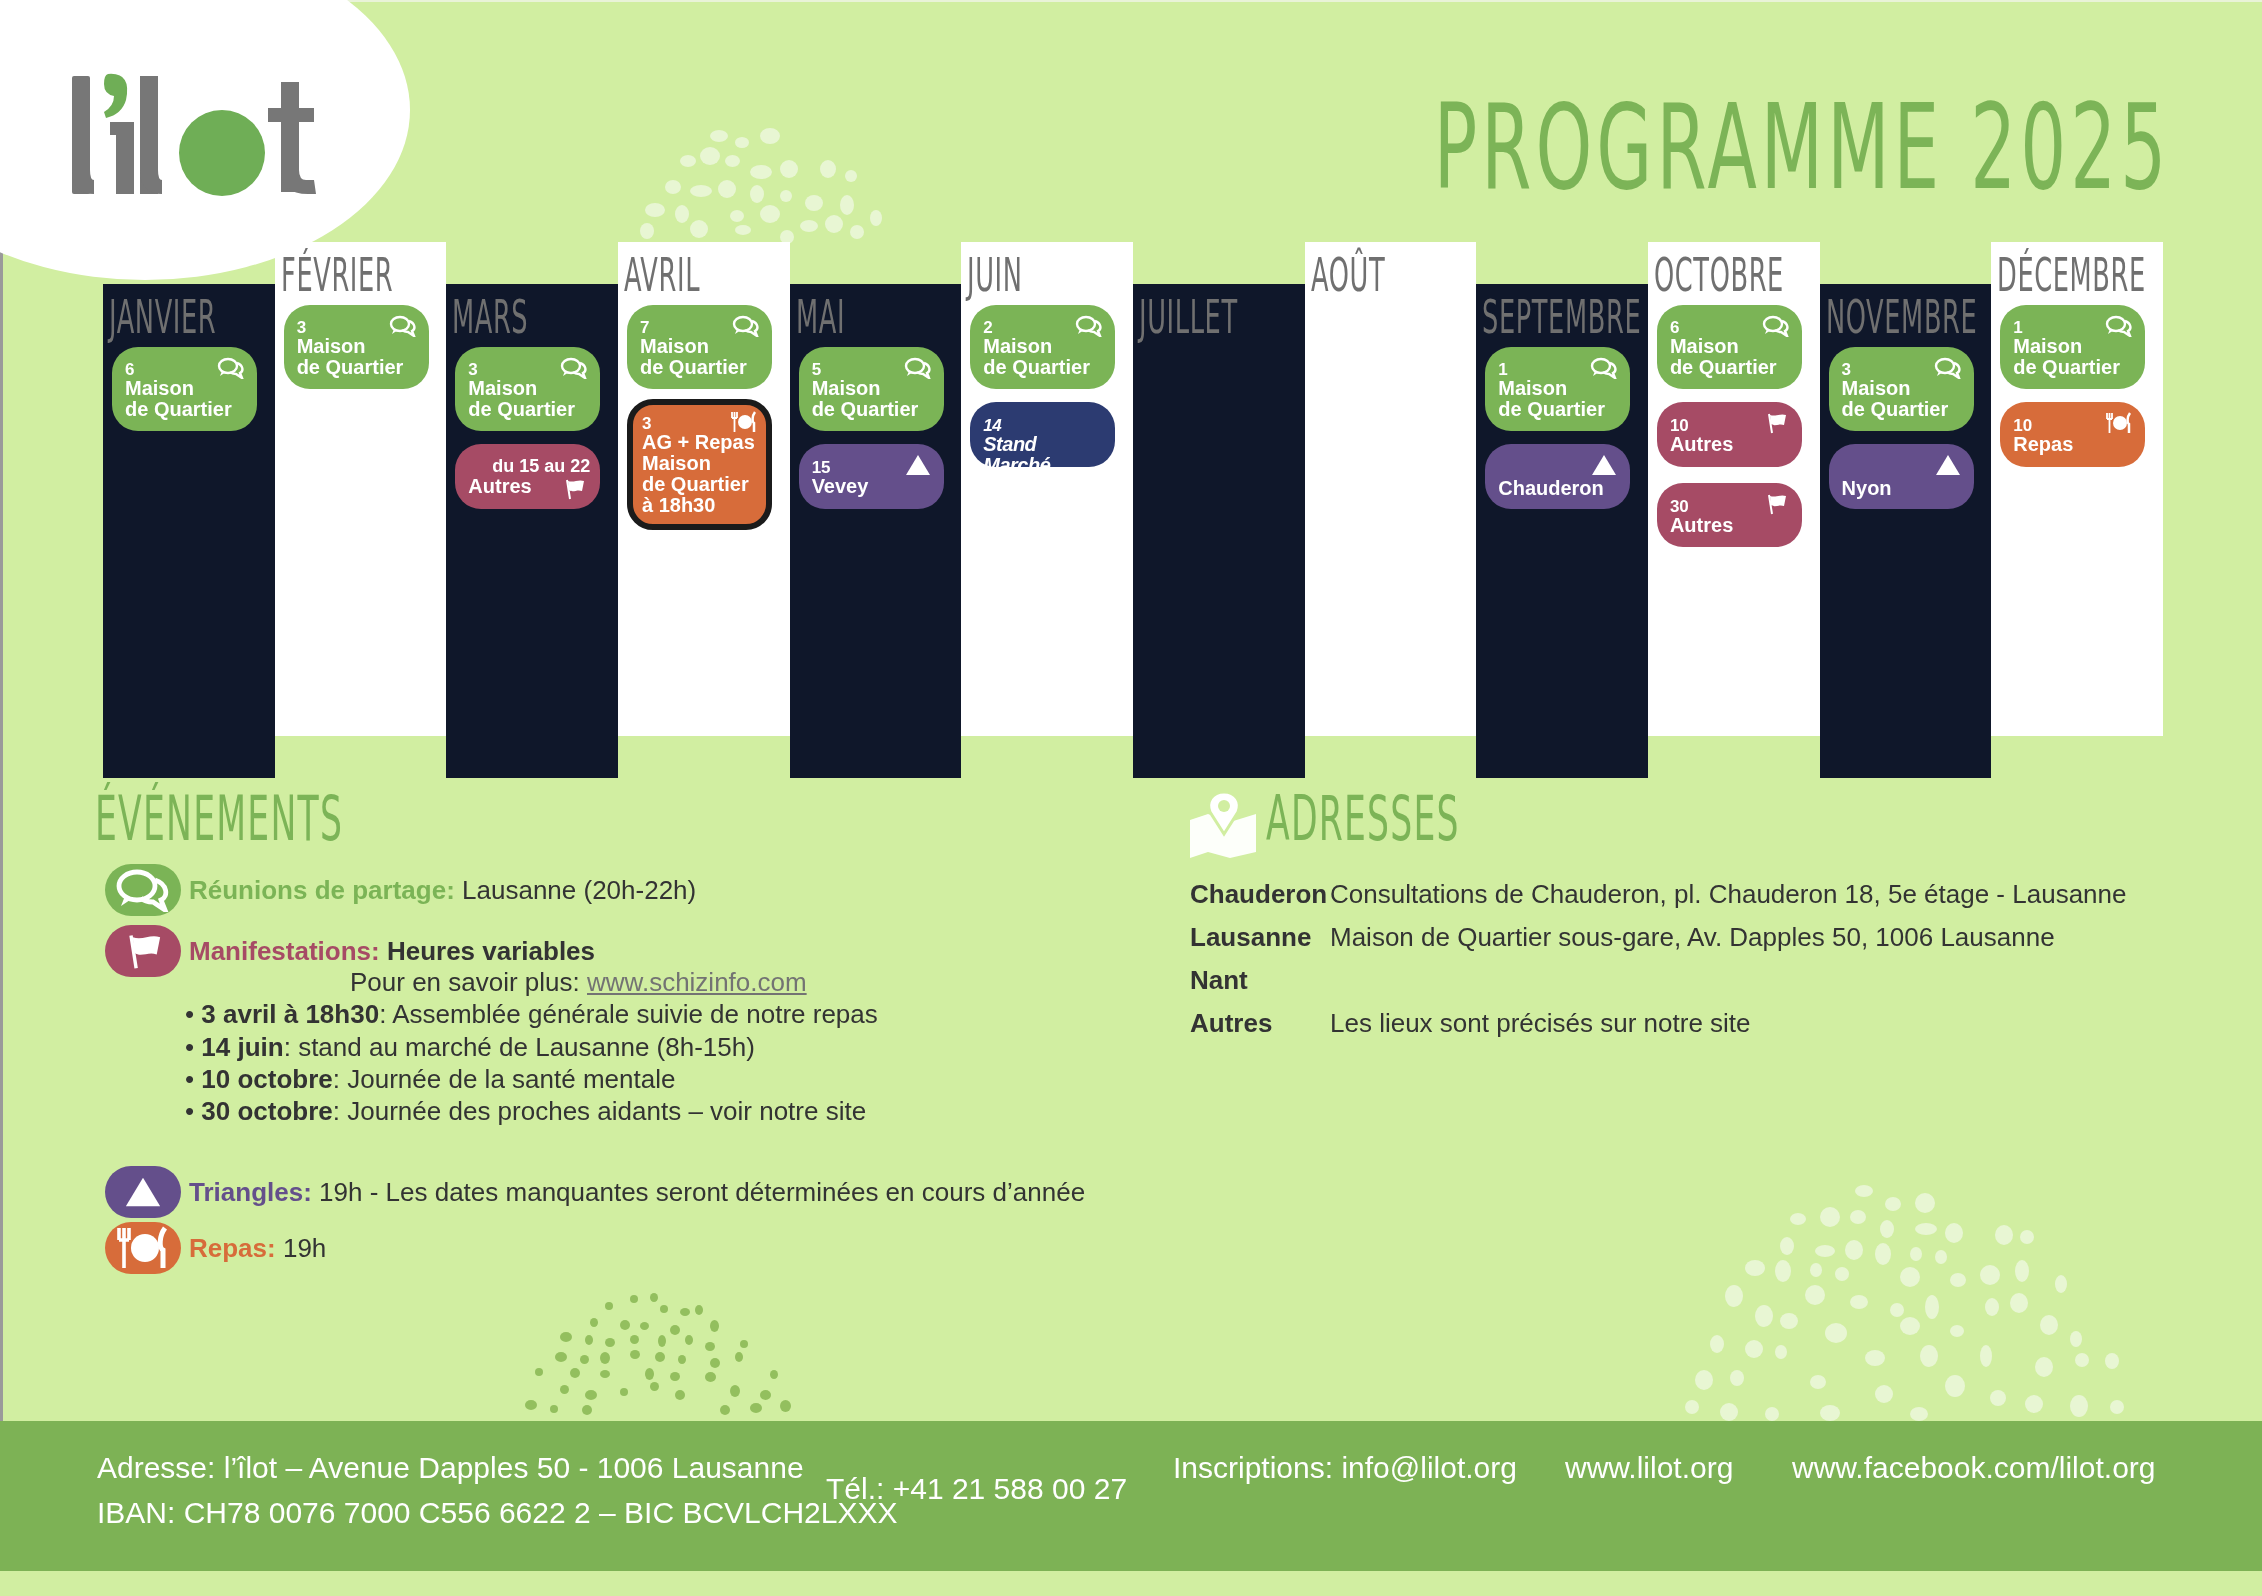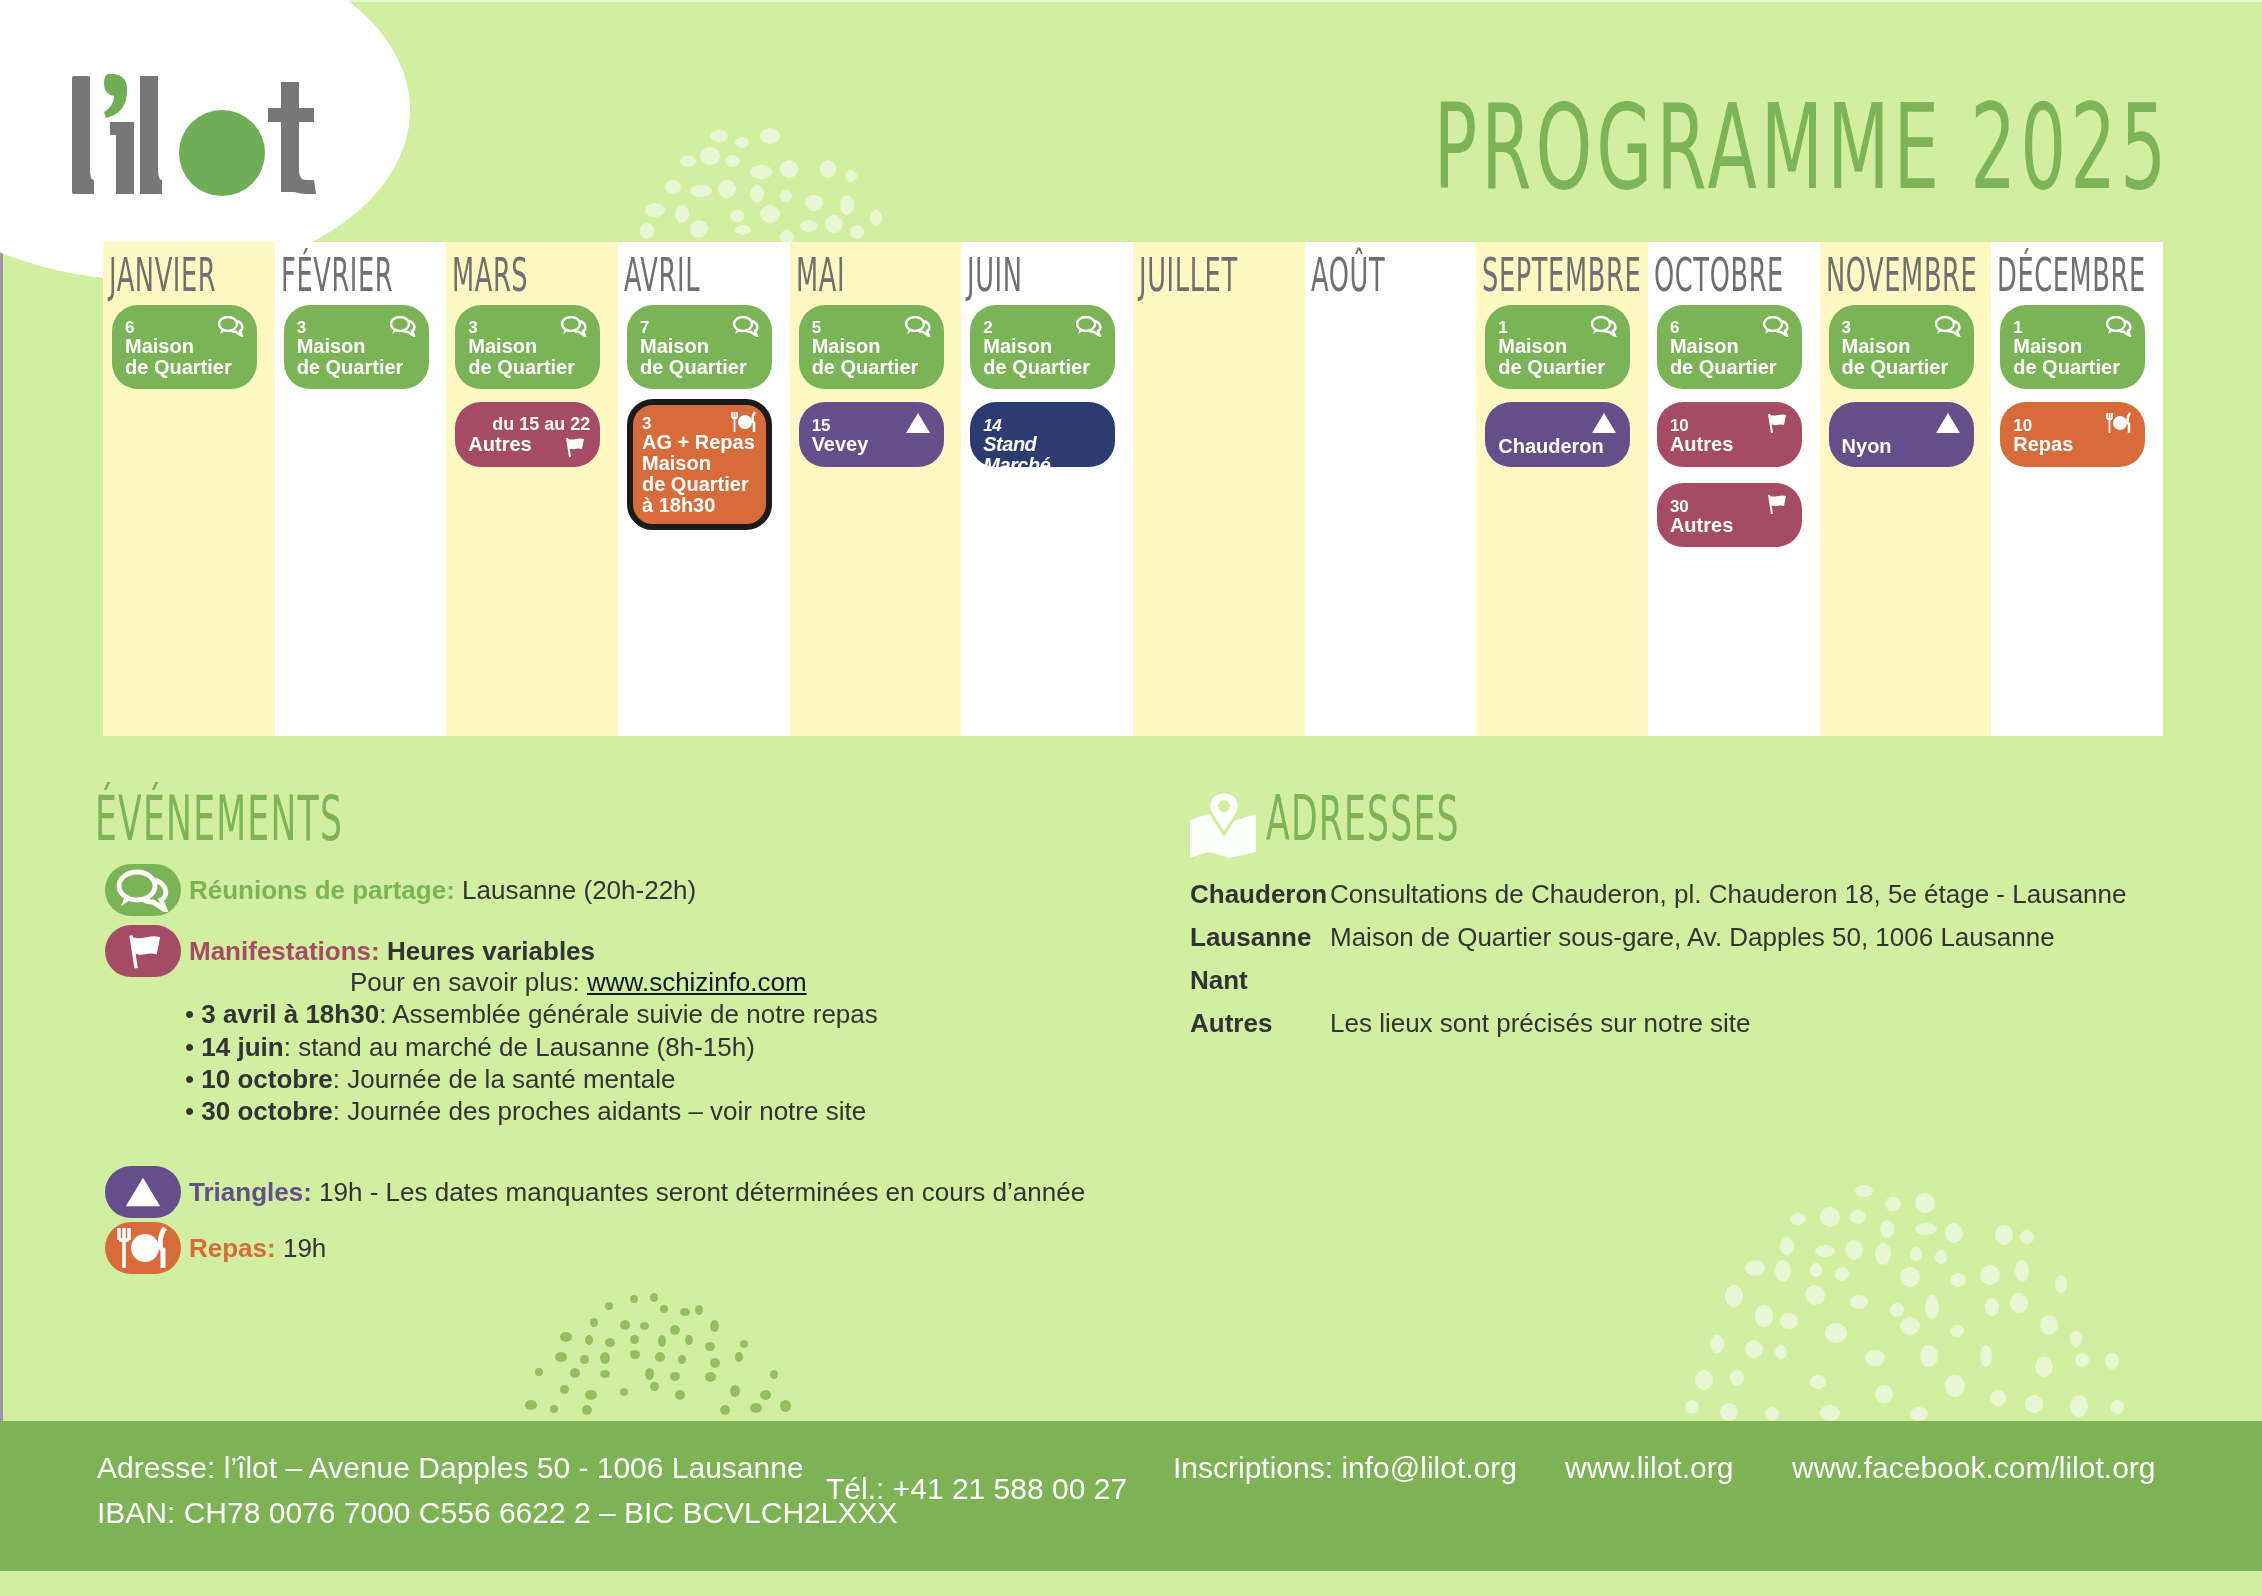--- a/index.html
+++ b/index.html
@@ -19,21 +19,21 @@
   .dots.light span { background:#e8f6d3; }
   .dots.dark span { background:#93bf5e; }
 
   .title { position:absolute; right:92px; top:88px; font-family:"DejaVu Sans Condensed","DejaVu Sans", sans-serif;
            font-size:118px; color:#7cb457; letter-spacing:6px; line-height:1; font-weight:300;
            transform:scaleX(0.68); transform-origin:right top; }
 
   
   .calendar { position:absolute; left:103px; top:242px; width:2060px; height:494px; display:flex; }
   .month { width:171.66px; height:494px; position:relative; }
-  .month.odd { background:#fef9c3; }
+  .month.odd { background:#0f172a;margin-top:42px; }
   .month.even { background:#ffffff; }
   .month-name { position:absolute; left:6px; top:10px; font-family:"DejaVu Sans Condensed","DejaVu Sans", sans-serif;
                 font-size:46px; color:#707070; letter-spacing:1px; line-height:1;
                 transform:scaleX(0.62); transform-origin:left top; white-space:nowrap; }
   .pill { position:absolute; left:9px; width:145px; border-radius:26px; color:#fff;
           font-family:"Liberation Sans", sans-serif; font-weight:bold; box-sizing:border-box;
           padding:14px 10px 0 13px; line-height:21px; font-size:20px; }
   .pill .d { display:block; font-size:17px; line-height:17px; }
   .pill .icon { position:absolute; right:12px; top:10px; width:28px; height:22px; }
   .pill.green { background:#7bb456; top:63px; height:84px; }
@@ -49,21 +49,21 @@
   .section-title { position:absolute; font-family:"DejaVu Sans Condensed","DejaVu Sans", sans-serif; font-size:62px;
                    color:#7cb457; letter-spacing:2px; line-height:1; transform:scaleX(0.62); transform-origin:left top; }
   .legend-row { position:absolute; left:105px; display:flex; align-items:center; }
   .legend-icon { width:76px; height:52px; border-radius:26px; position:relative; flex:none; }
   .legend-text { margin-left:8px; font-size:26px; color:#333; white-space:nowrap; }
   .legend-text b { font-weight:bold; }
   .sub-list { position:absolute; left:185px; top:966px; font-size:26px; color:#333; line-height:32.3px; }
   .sub-list div { white-space:nowrap; }
   .sub-list b { font-weight:bold; }
   .sub-list .indent { padding-left:165px; }
-  .sub-list a { color:#0f172a; text-decoration:underline; }
+  .sub-list a { color:#737373; text-decoration:underline; }
 
   .addr { position:absolute; left:1190px; top:873px; font-size:26px; color:#333; }
   .addr-row { display:flex; height:43px; align-items:center; }
   .addr-key { width:140px; font-weight:bold; }
   .addr-val { white-space:nowrap; }
 
   .footer { position:absolute; left:0; top:1421px; width:2262px; height:150px; background:#7db255; }
   .footer-line { position:absolute; color:#fff; font-size:30px; white-space:nowrap; }
   .bottom-strip { position:absolute; left:0; top:1571px; width:2262px; height:25px; background:#d1eea1; }
 </style>

